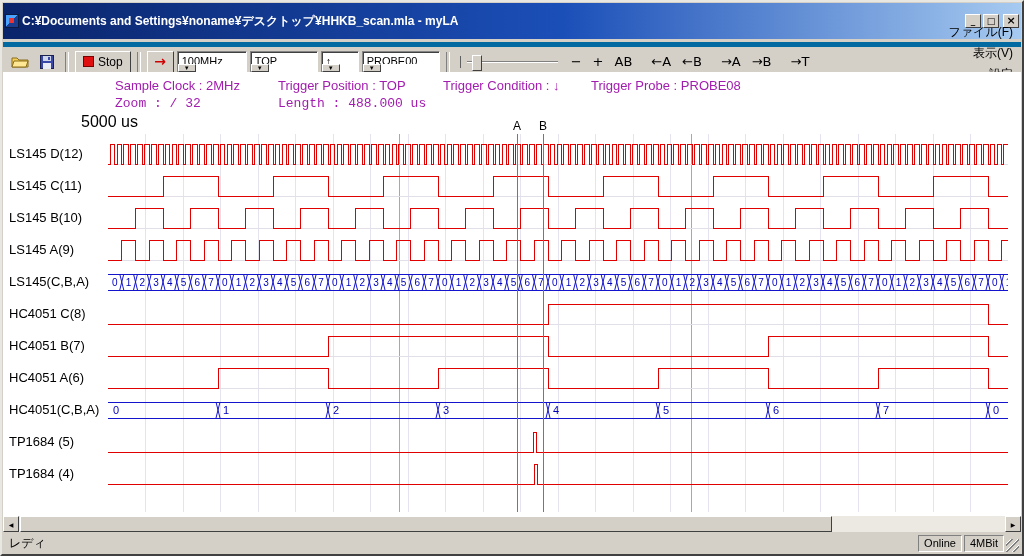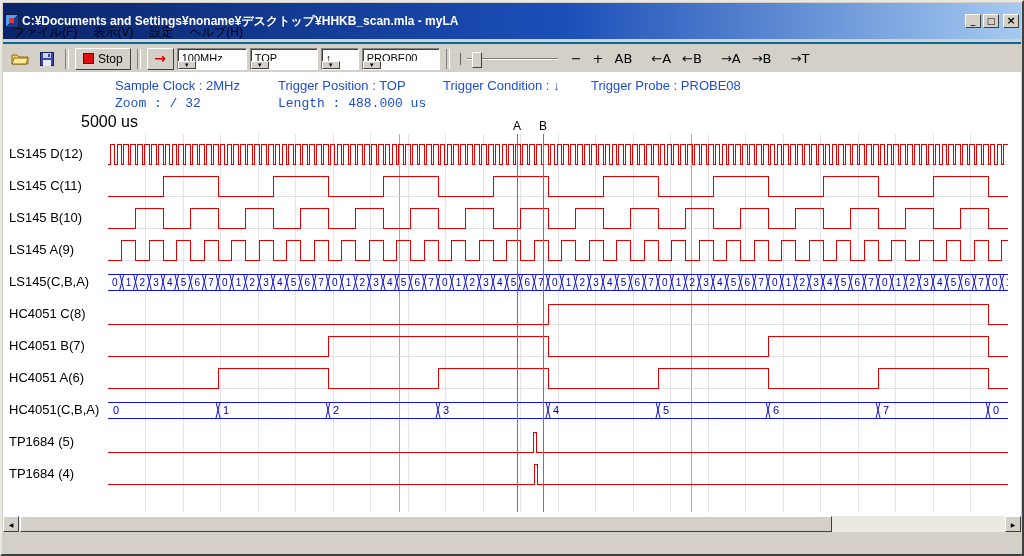--- a/index.html
+++ b/index.html
@@ -16,25 +16,25 @@
     border:1px solid #0a1a40;box-sizing:border-box;position:relative;}
   .app-icon::after{content:"";position:absolute;left:3px;top:3px;width:5px;height:5px;background:#e33;}
   .title-text{flex:1;white-space:nowrap;overflow:hidden;}
   .tb-btns{display:flex;gap:2px;}
   .tbb{width:16px;height:14px;background:#d4d0c8;border:1px solid;
     border-color:#fff #404040 #404040 #fff;font-size:9px;line-height:10px;
     text-align:center;padding:0;font-family:"DejaVu Sans",sans-serif;font-weight:bold;}
   .tbb.close{margin-left:2px;font-size:11px;}
   
   .menubar{position:absolute;left:1px;top:20px;right:1px;height:20px;
-    display:flex;align-items:flex-start;font-size:12px;padding-left:2px;}
+    display:flex;align-items:flex-end;font-size:12px;padding-left:2px;flex-direction:column;}
   .menu-item{padding:2px 8px;}
   
   .toolbar{position:absolute;left:1px;top:40px;right:1px;height:29px;
-    border-top:2px solid #0369a1;display:flex;align-items:center;gap:3px;padding-left:5px;}
+    border-top:5px solid #0369a1;display:flex;align-items:center;gap:3px;padding-left:5px;}
   .tool{width:24px;height:23px;background:#d4d0c8;border:1px solid #d4d0c8;
     display:flex;align-items:center;justify-content:center;padding:0;}
   .sep{width:2px;height:20px;border-left:1px solid #808080;border-right:1px solid #fff;margin:0 3px;}
   .stopbtn{height:22px;background:#d4d0c8;border:1px solid;border-color:#fff #404040 #404040 #fff;
     display:flex;align-items:center;gap:4px;padding:0 7px;font-size:12px;}
   .stopsq{width:9px;height:9px;background:#e01010;border:1px solid #7a0000;display:inline-block;}
   .arrowbtn{width:27px;height:22px;background:#d4d0c8;border:1px solid;
     border-color:#fff #404040 #404040 #fff;padding:0;}
   .red-arrow{color:#d00000;font-weight:bold;font-size:14px;font-family:"DejaVu Sans",sans-serif;line-height:14px;}
   .combo{height:20px;display:inline-flex;align-items:stretch;background:#fff;
@@ -45,21 +45,21 @@
   .slider{width:100px;height:20px;position:relative;margin:0 4px;}
   .slider-tick{position:absolute;left:0;top:4px;width:1px;height:12px;background:#606060;}
   .slider-track{position:absolute;left:7px;right:2px;top:9px;height:1px;
     background:#808080;border-bottom:1px solid #fff;}
   .slider-thumb{position:absolute;left:12px;top:3px;width:8px;height:14px;background:#d4d0c8;
     border:1px solid;border-color:#fff #404040 #404040 #fff;}
   .flat{background:none;border:none;font-size:13px;padding:1px 4px;font-family:"DejaVu Sans",sans-serif;}
   .gapL{margin-left:8px;}
   
   .client{position:absolute;left:1px;top:70px;right:1px;bottom:38px;background:#fff;overflow:hidden;}
-  .info-item{position:absolute;font-size:13px;color:#1d4ed8;white-space:nowrap;}
+  .info-item{position:absolute;font-size:13px;color:#a21caf;white-space:nowrap;}
   .i1{top:6px;} .i2{top:24px;font-family:Liberation Mono, monospace;}
   .time-label{position:absolute;left:78px;top:41px;font-size:16px;}
   .marker-label{position:absolute;top:47px;width:10px;text-align:center;font-size:12px;}
   .ch-label{position:absolute;left:6px;height:20px;line-height:20px;font-size:13px;white-space:nowrap;}
   .wave-svg{position:absolute;left:105px;top:62px;}
   
   .hscroll{position:absolute;left:1px;right:1px;bottom:22px;height:16px;background:#ece9e2;}
   .sbtn{position:absolute;top:0;width:16px;height:16px;background:#d4d0c8;border:1px solid;
     border-color:#fff #404040 #404040 #fff;font-size:6px;display:flex;align-items:center;
     justify-content:center;padding:0;color:#000;}
@@ -333,14 +333,20 @@
         </g>
       </svg>
   </div>
 
   <div class="hscroll">
     <button class="sbtn left">◀</button>
     <span class="sthumb"></span>
     <button class="sbtn right">▶</button>
   </div>
 
+  <div class="statusbar">
+    <span class="sready">レディ</span>
+    <span class="spanel">Online</span>
+    <span class="spanel">4MBit</span>
+    <span class="grip"></span>
+  </div>
 
 </div>
 
 </body></html>

